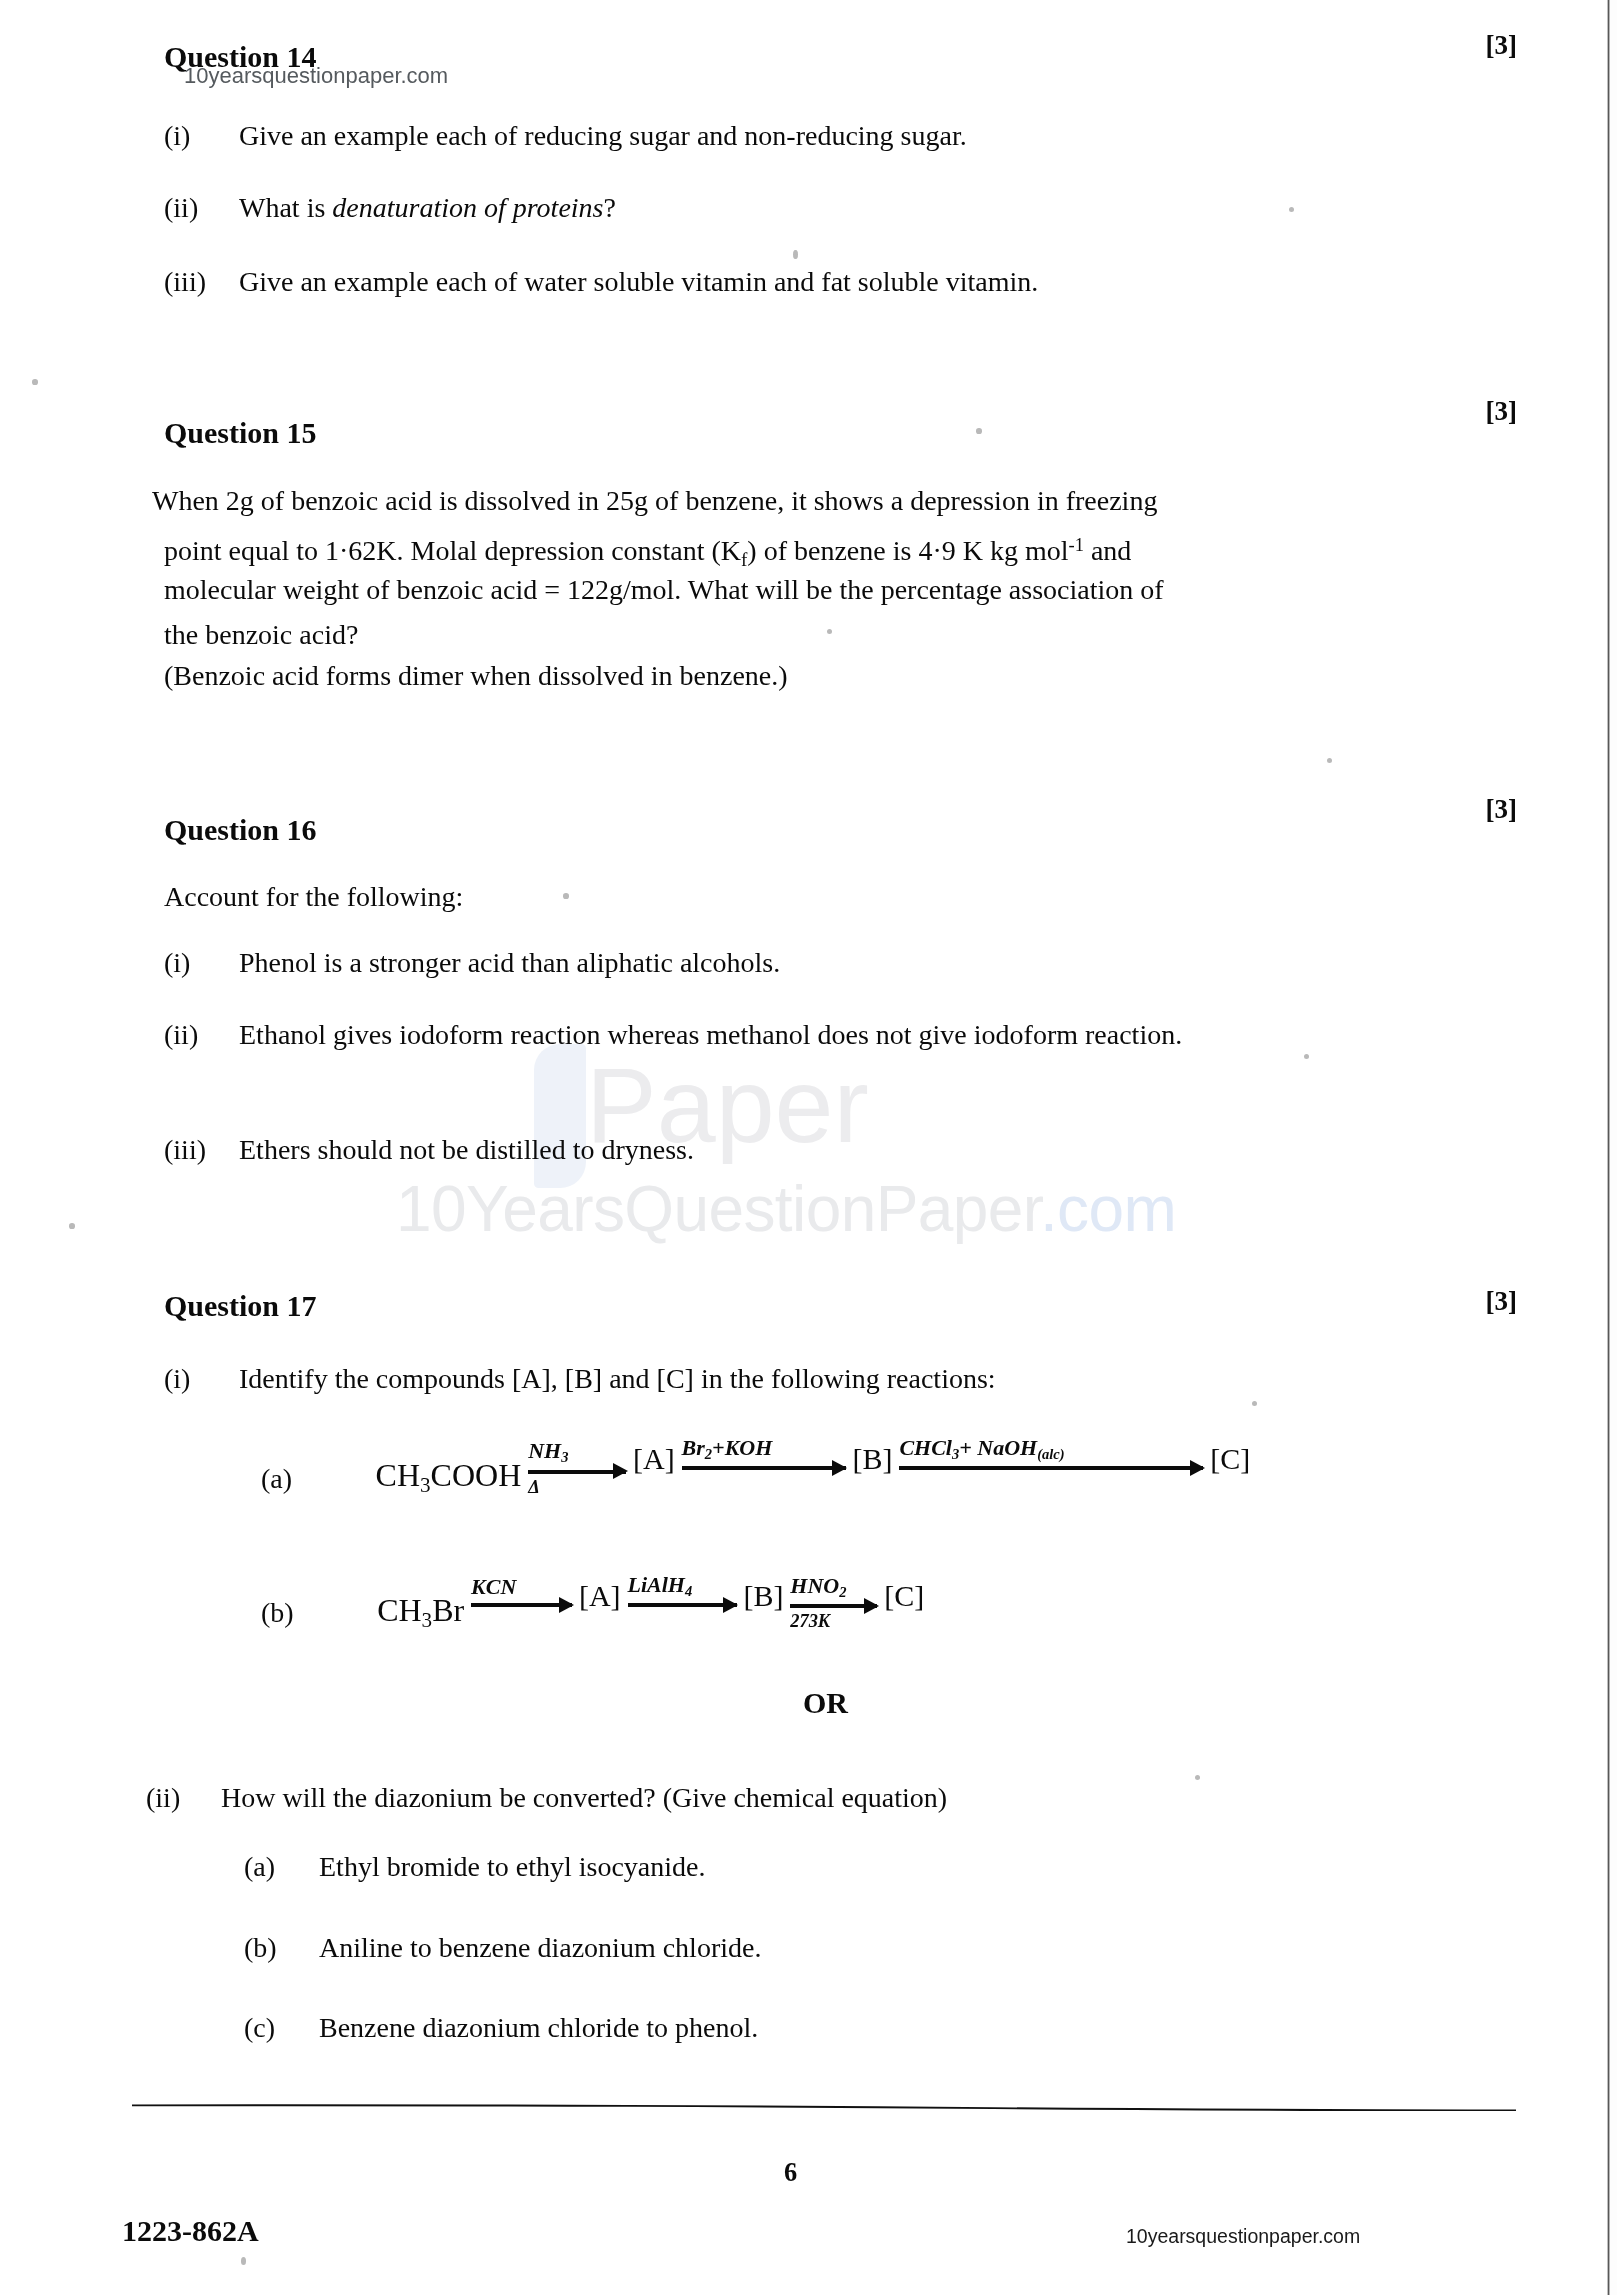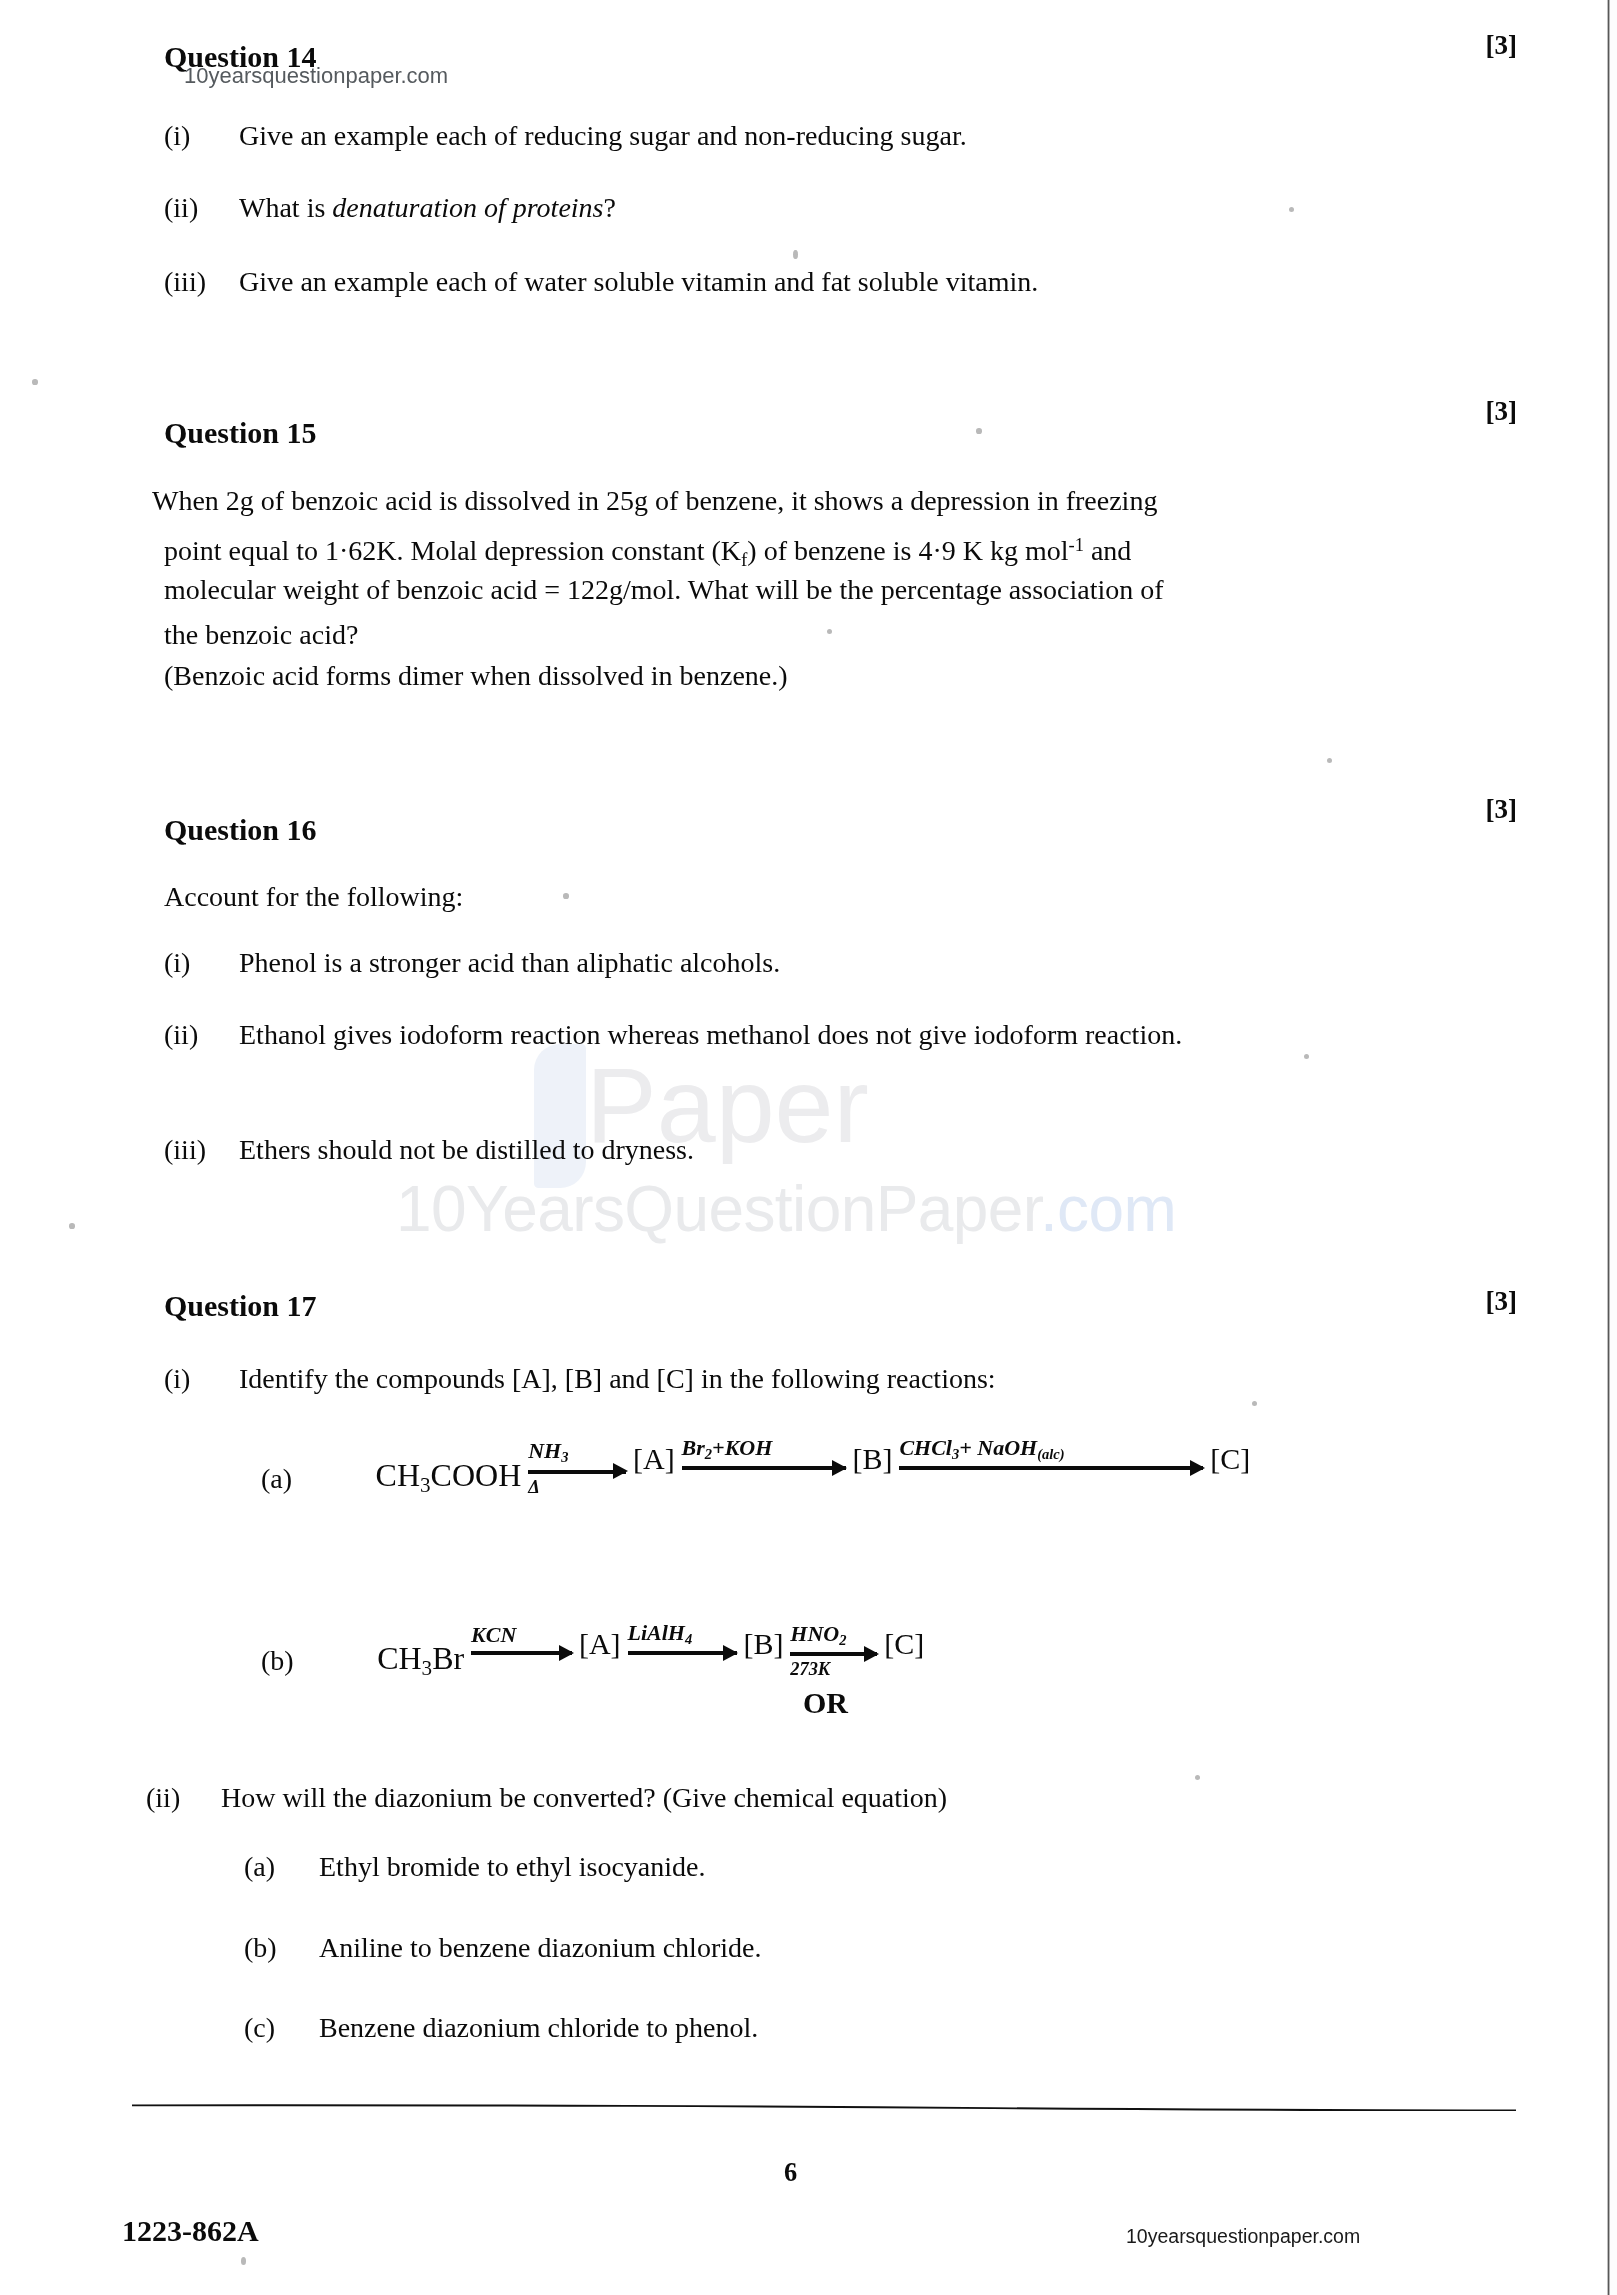--- a/index.html
+++ b/index.html
@@ -326,21 +326,21 @@
     <span class="rlbl">(b)</span>
     <span class="species" style="margin-left:64px;">CH<span class="sub">3</span>Br</span>
 
     <span class="arrow" style="margin-bottom:17px;">
       <span class="above">KCN</span>
       <span class="shaft" style="width:101px;"></span>
       <span class="below"></span>
     </span>
     <span class="bracket" style="margin-bottom:17px;">[A]</span>
 
-    <span class="arrow" style="margin-bottom:17px;margin-top:48px;">
+    <span class="arrow" style="margin-bottom:17px;">
       <span class="above">LiAlH<span class="sub">4</span></span>
       <span class="shaft" style="width:109px;"></span>
       <span class="below"></span>
     </span>
     <span class="bracket" style="margin-bottom:17px;">[B]</span>
 
     <span class="arrow">
       <span class="above">HNO<span class="sub">2</span></span>
       <span class="shaft" style="width:87px;"></span>
       <span class="below">273K</span>

